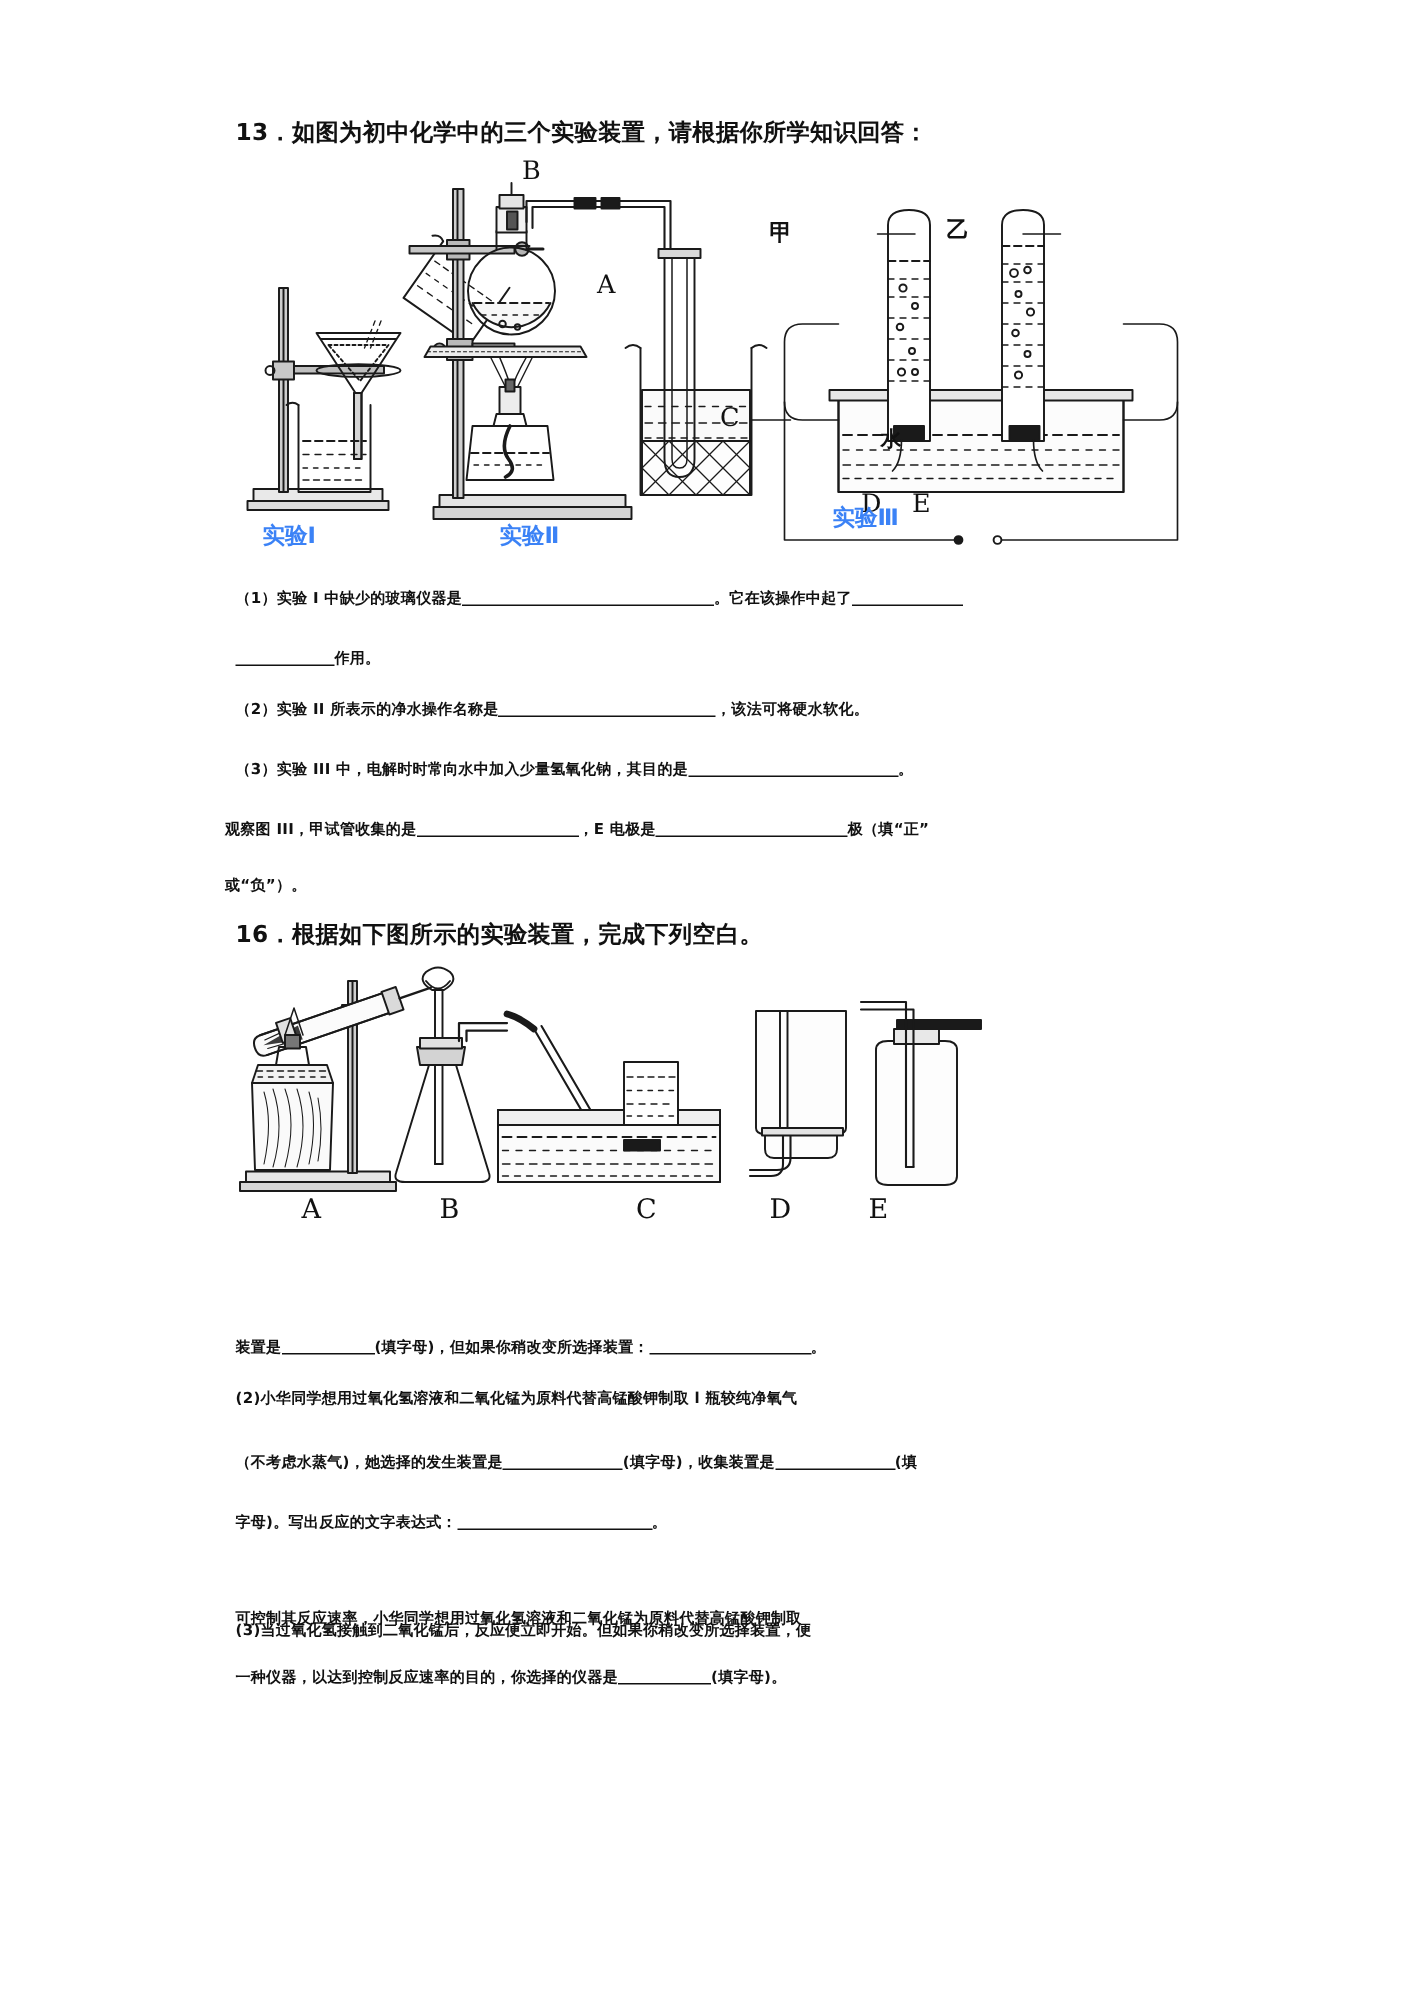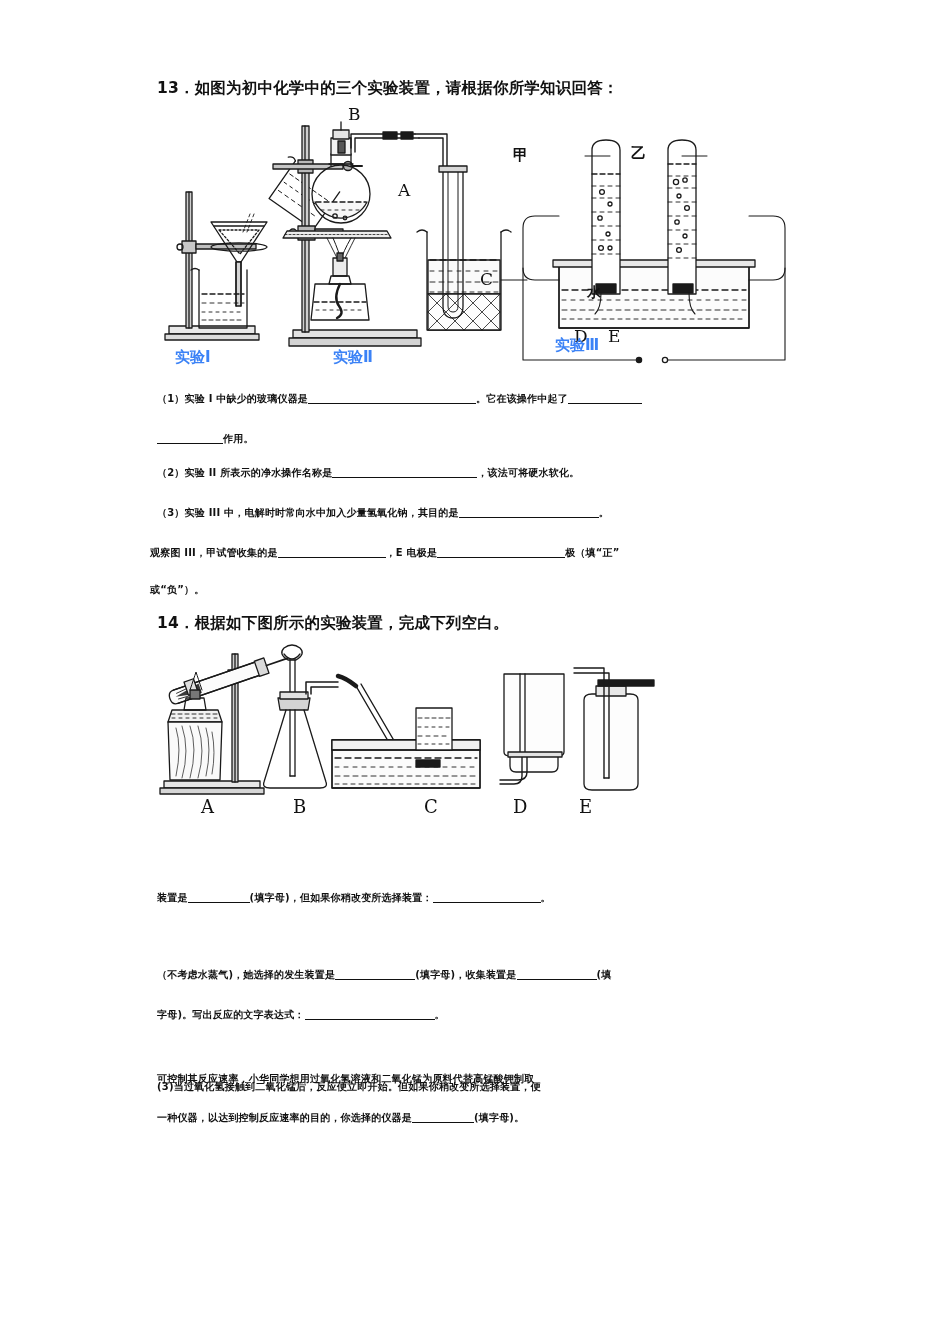--- a/index.html
+++ b/index.html
@@ -263,21 +263,21 @@
     <div class="caption" style="left:400px;top:228px;">实验Ⅲ</div>
   </div>
 
   <div class="qline" id="q13p1l1" style="left:157px;top:389px;"><span class="sp">（1）实验 I 中缺少的玻璃仪器是</span><span class="blank" style="width: 168px;"></span><span class="sp">。它在该操作中起了</span><span class="blank" style="width: 74px;"></span></div>
   <div class="qline" id="q13p1l2" style="left:157px;top:429px;"><span class="blank" style="width: 66px;"></span><span class="sp">作用。</span></div>
   <div class="qline" id="q13p2l1" style="left:157px;top:463px;text-decoration:underline;"><span class="sp">（2）实验 II 所表示的净水操作名称是</span><span class="blank" style="width: 145px;"></span><span class="sp">，该法可将硬水软化。</span></div>
   <div class="qline" id="q13p3l1" style="left:157px;top:503px;"><span class="sp">（3）实验 III 中，电解时时常向水中加入少量氢氧化钠，其目的是</span><span class="blank" style="width: 140px;"></span><span class="sp">。</span></div>
   <div class="qline" id="q13p3l2" style="left:150px;top:543px;"><span class="sp">观察图 III，甲试管收集的是</span><span class="blank" style="width: 108px;"></span><span class="sp">，E 电极是</span><span class="blank" style="width: 128px;"></span><span class="sp">极（填“正”</span></div>
   <div class="qline" id="q13p3l3" style="left:150px;top:583px;"><span class="sp">或“负”）。</span></div>
 
-  <div class="qline stem" style="left:157px;top:613px;">14．根据如下图所示的实验装置，完成下列空白。</div>
+  <div class="qline stem" style="left:157px;top:613px;">16．根据如下图所示的实验装置，完成下列空白。</div>
 
   <div class="fig" style="left:160px;top:648px;width:480px;height:175px;">
 
     <svg width="480" height="175" viewBox="0 0 480 175">
       <g fill="none" stroke="#1a1a1a" stroke-width="1.3" stroke-linejoin="round" stroke-linecap="round">
 
         <path d="M4 133 L4 140 L100 140 L100 133 Z" fill="#e6e6e6"></path>
         <path d="M0 140 L104 140 L104 146 L0 146 Z" fill="#d6d6d6"></path>
         <rect x="72" y="6" width="6" height="128" fill="#cfcfcf"></rect>
         <line x1="75" y1="6" x2="75" y2="134"></line>
@@ -384,20 +384,21 @@
 
     <div class="lbl" style="left:41px;top:148px;font-size:18px;">A</div>
     <div class="lbl" style="left:133px;top:148px;font-size:18px;">B</div>
     <div class="lbl" style="left:264px;top:148px;font-size:18px;">C</div>
     <div class="lbl" style="left:353px;top:148px;font-size:18px;">D</div>
     <div class="lbl" style="left:419px;top:148px;font-size:18px;">E</div>
   </div>
 
   <div class="qline" id="q14p1l2" style="left:157px;top:888px;"><span class="sp">装置是</span><span class="blank" style="width: 62px;"></span><span class="sp">(填字母)，但如果你稍改变所选择装置：</span><span class="blank" style="width: 108px;"></span><span class="sp">。</span></div>
 
+  <div class="qline" id="q14p2l1" style="left:157px;top:925px;"><span class="sp">(2)小华同学想用过氧化氢溶液和二氧化锰为原料代替高锰酸钾制取 l 瓶较纯净氧气</span></div>
   <div class="qline" id="q14p2l3" style="left:157px;top:1005px;"><span class="sp">字母)。写出反应的文字表达式：</span><span class="blank" style="width: 130px;"></span><span class="sp">。</span></div>
   <div class="qline" id="q14p2l2" style="left:157px;top:965px;"><span class="sp">（不考虑水蒸气)，她选择的发生装置是</span><span class="blank" style="width: 80px;"></span><span class="sp">(填字母)，收集装置是</span><span class="blank" style="width: 80px;"></span><span class="sp">(填</span></div>
 
   <div class="qline" id="q14p3l1" style="left:157px;top:1032px;margin-top:48px;"><span class="sp"> (3)当过氧化氢接触到二氧化锰后，反应便立即开始。但如果你稍改变所选择装置，便</span></div>
   <div class="qline" id="q14p3l2" style="left:157px;top:1072px;"><span class="sp">可控制其反应速率，小华同学想用过氧化氢溶液和二氧化锰为原料代替高锰酸钾制取</span></div>
   <div class="qline" id="q14p3l3" style="left:157px;top:1108px;"><span class="sp">一种仪器，以达到控制反应速率的目的，你选择的仪器是</span><span class="blank" style="width: 62px;"></span><span class="sp">(填字母)。</span></div>
 
 </div>
 
 </body></html>

